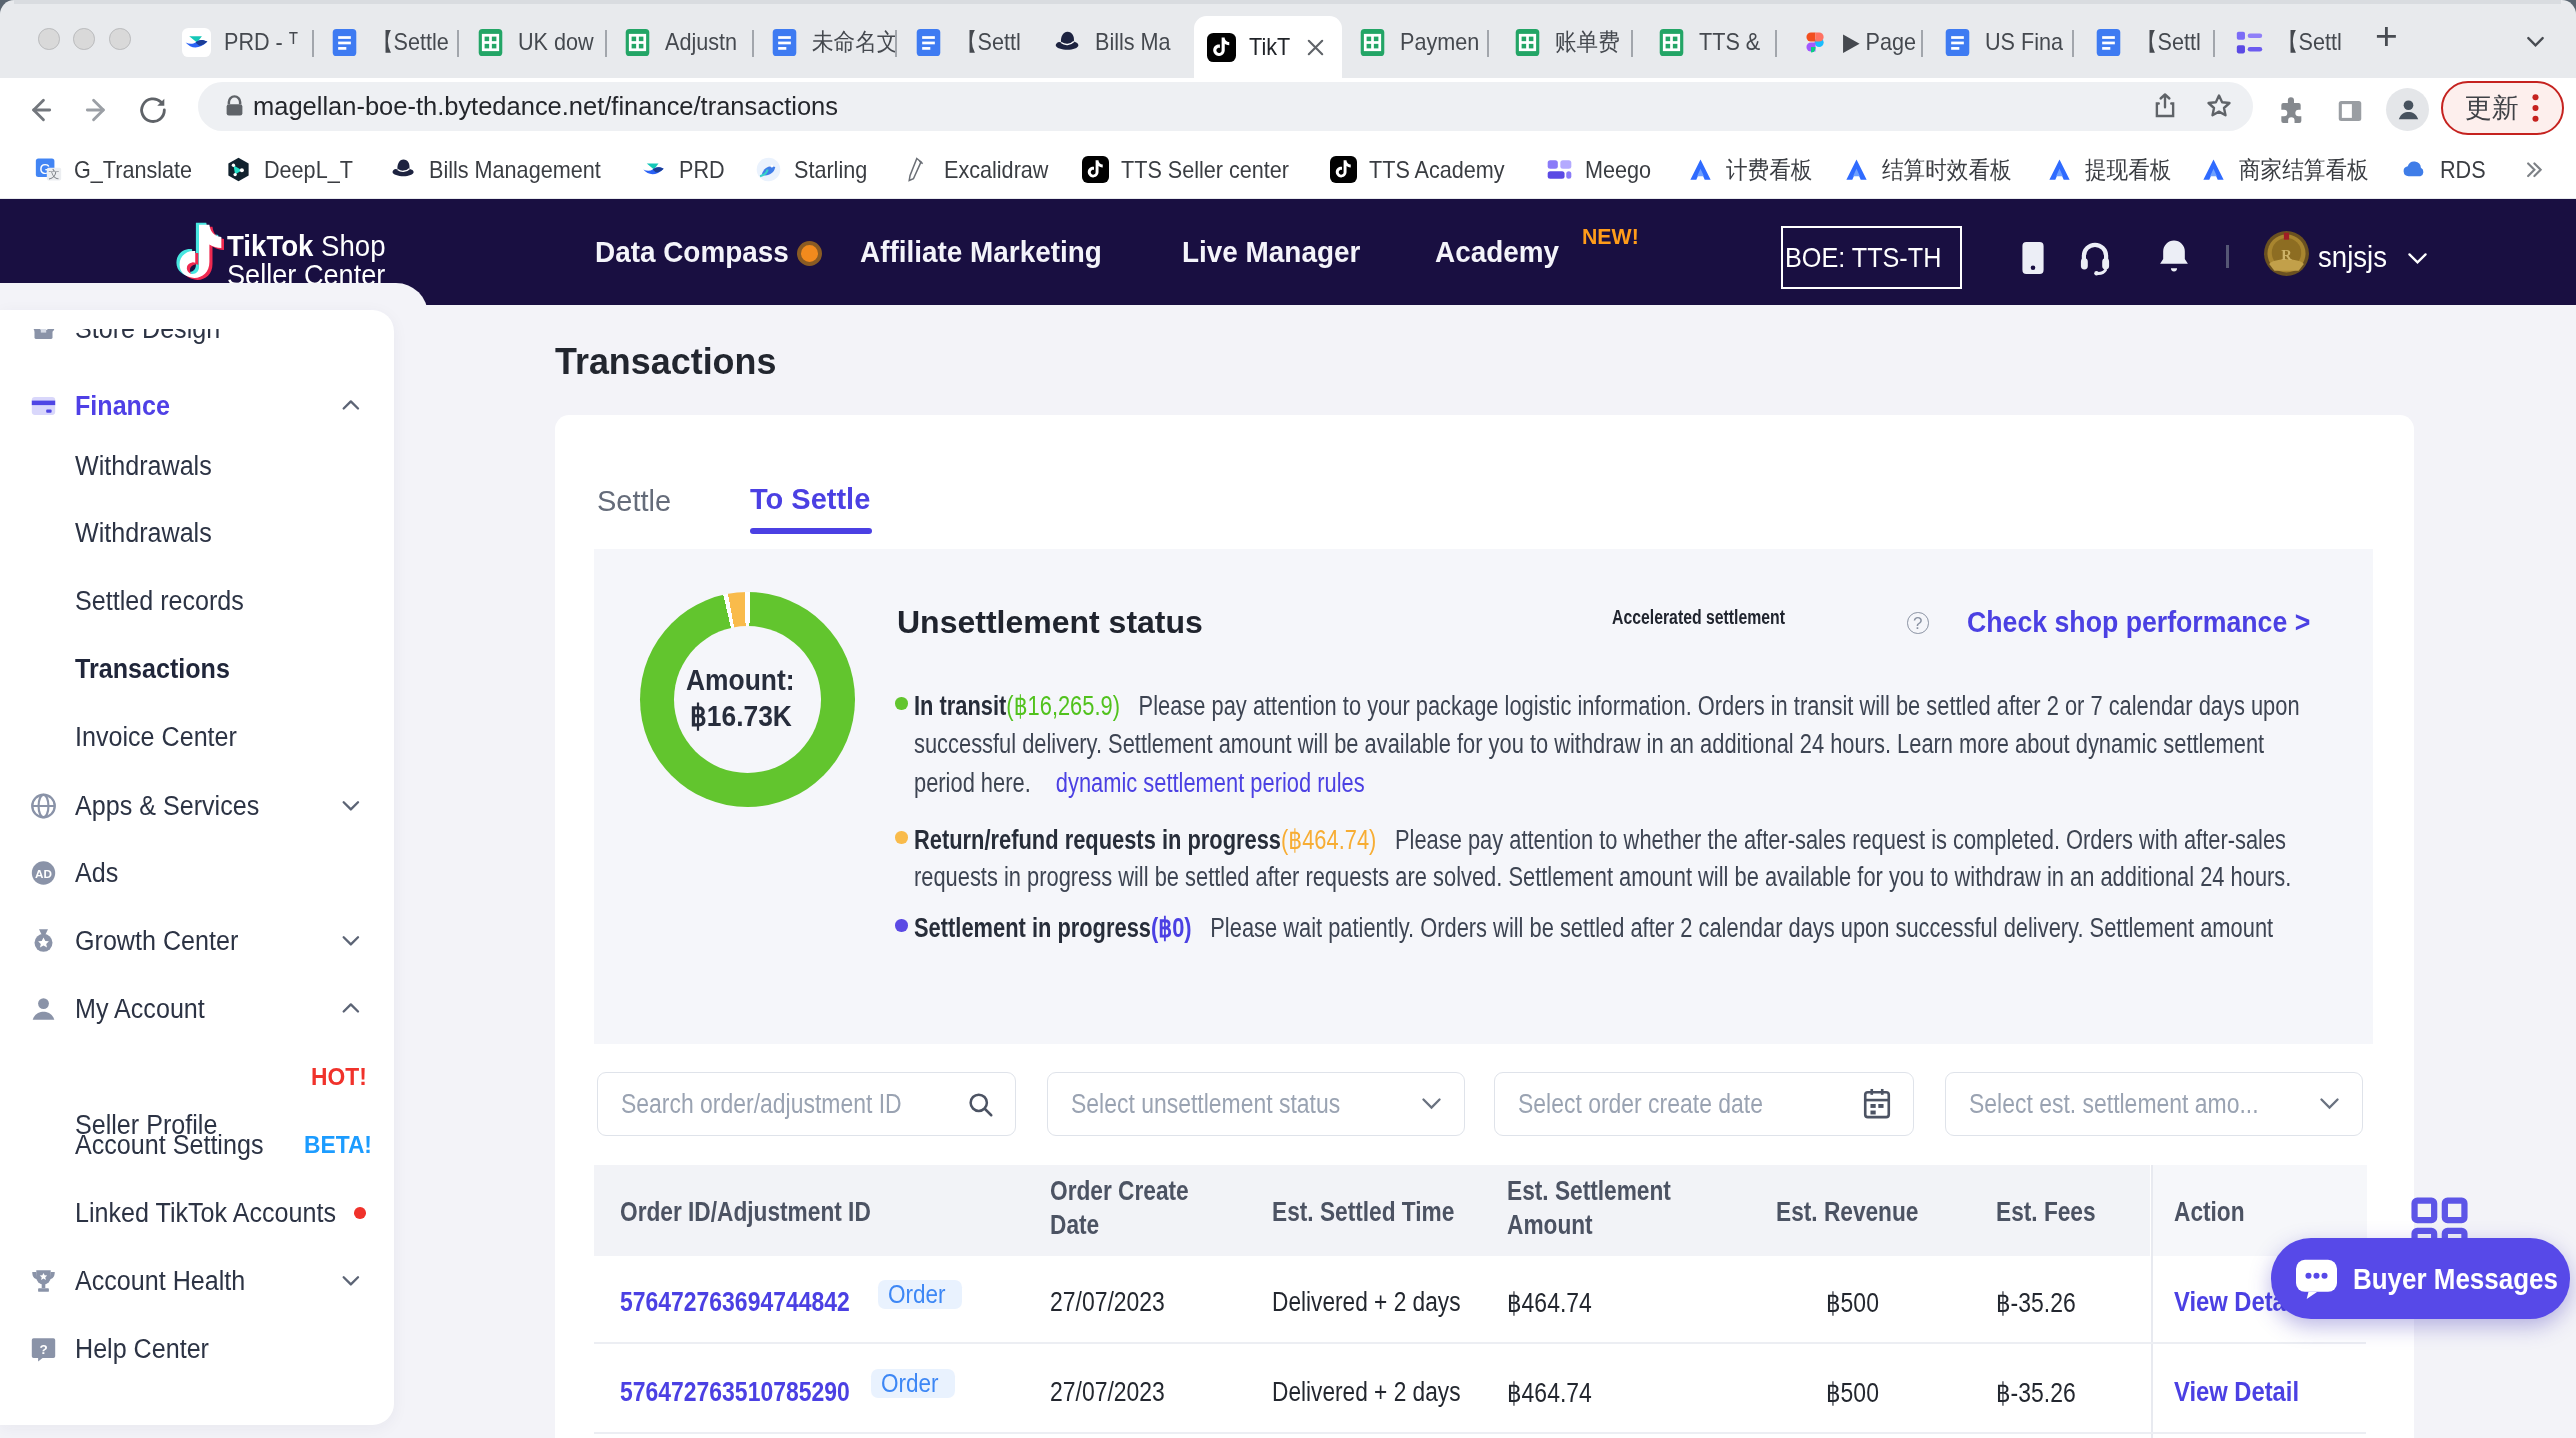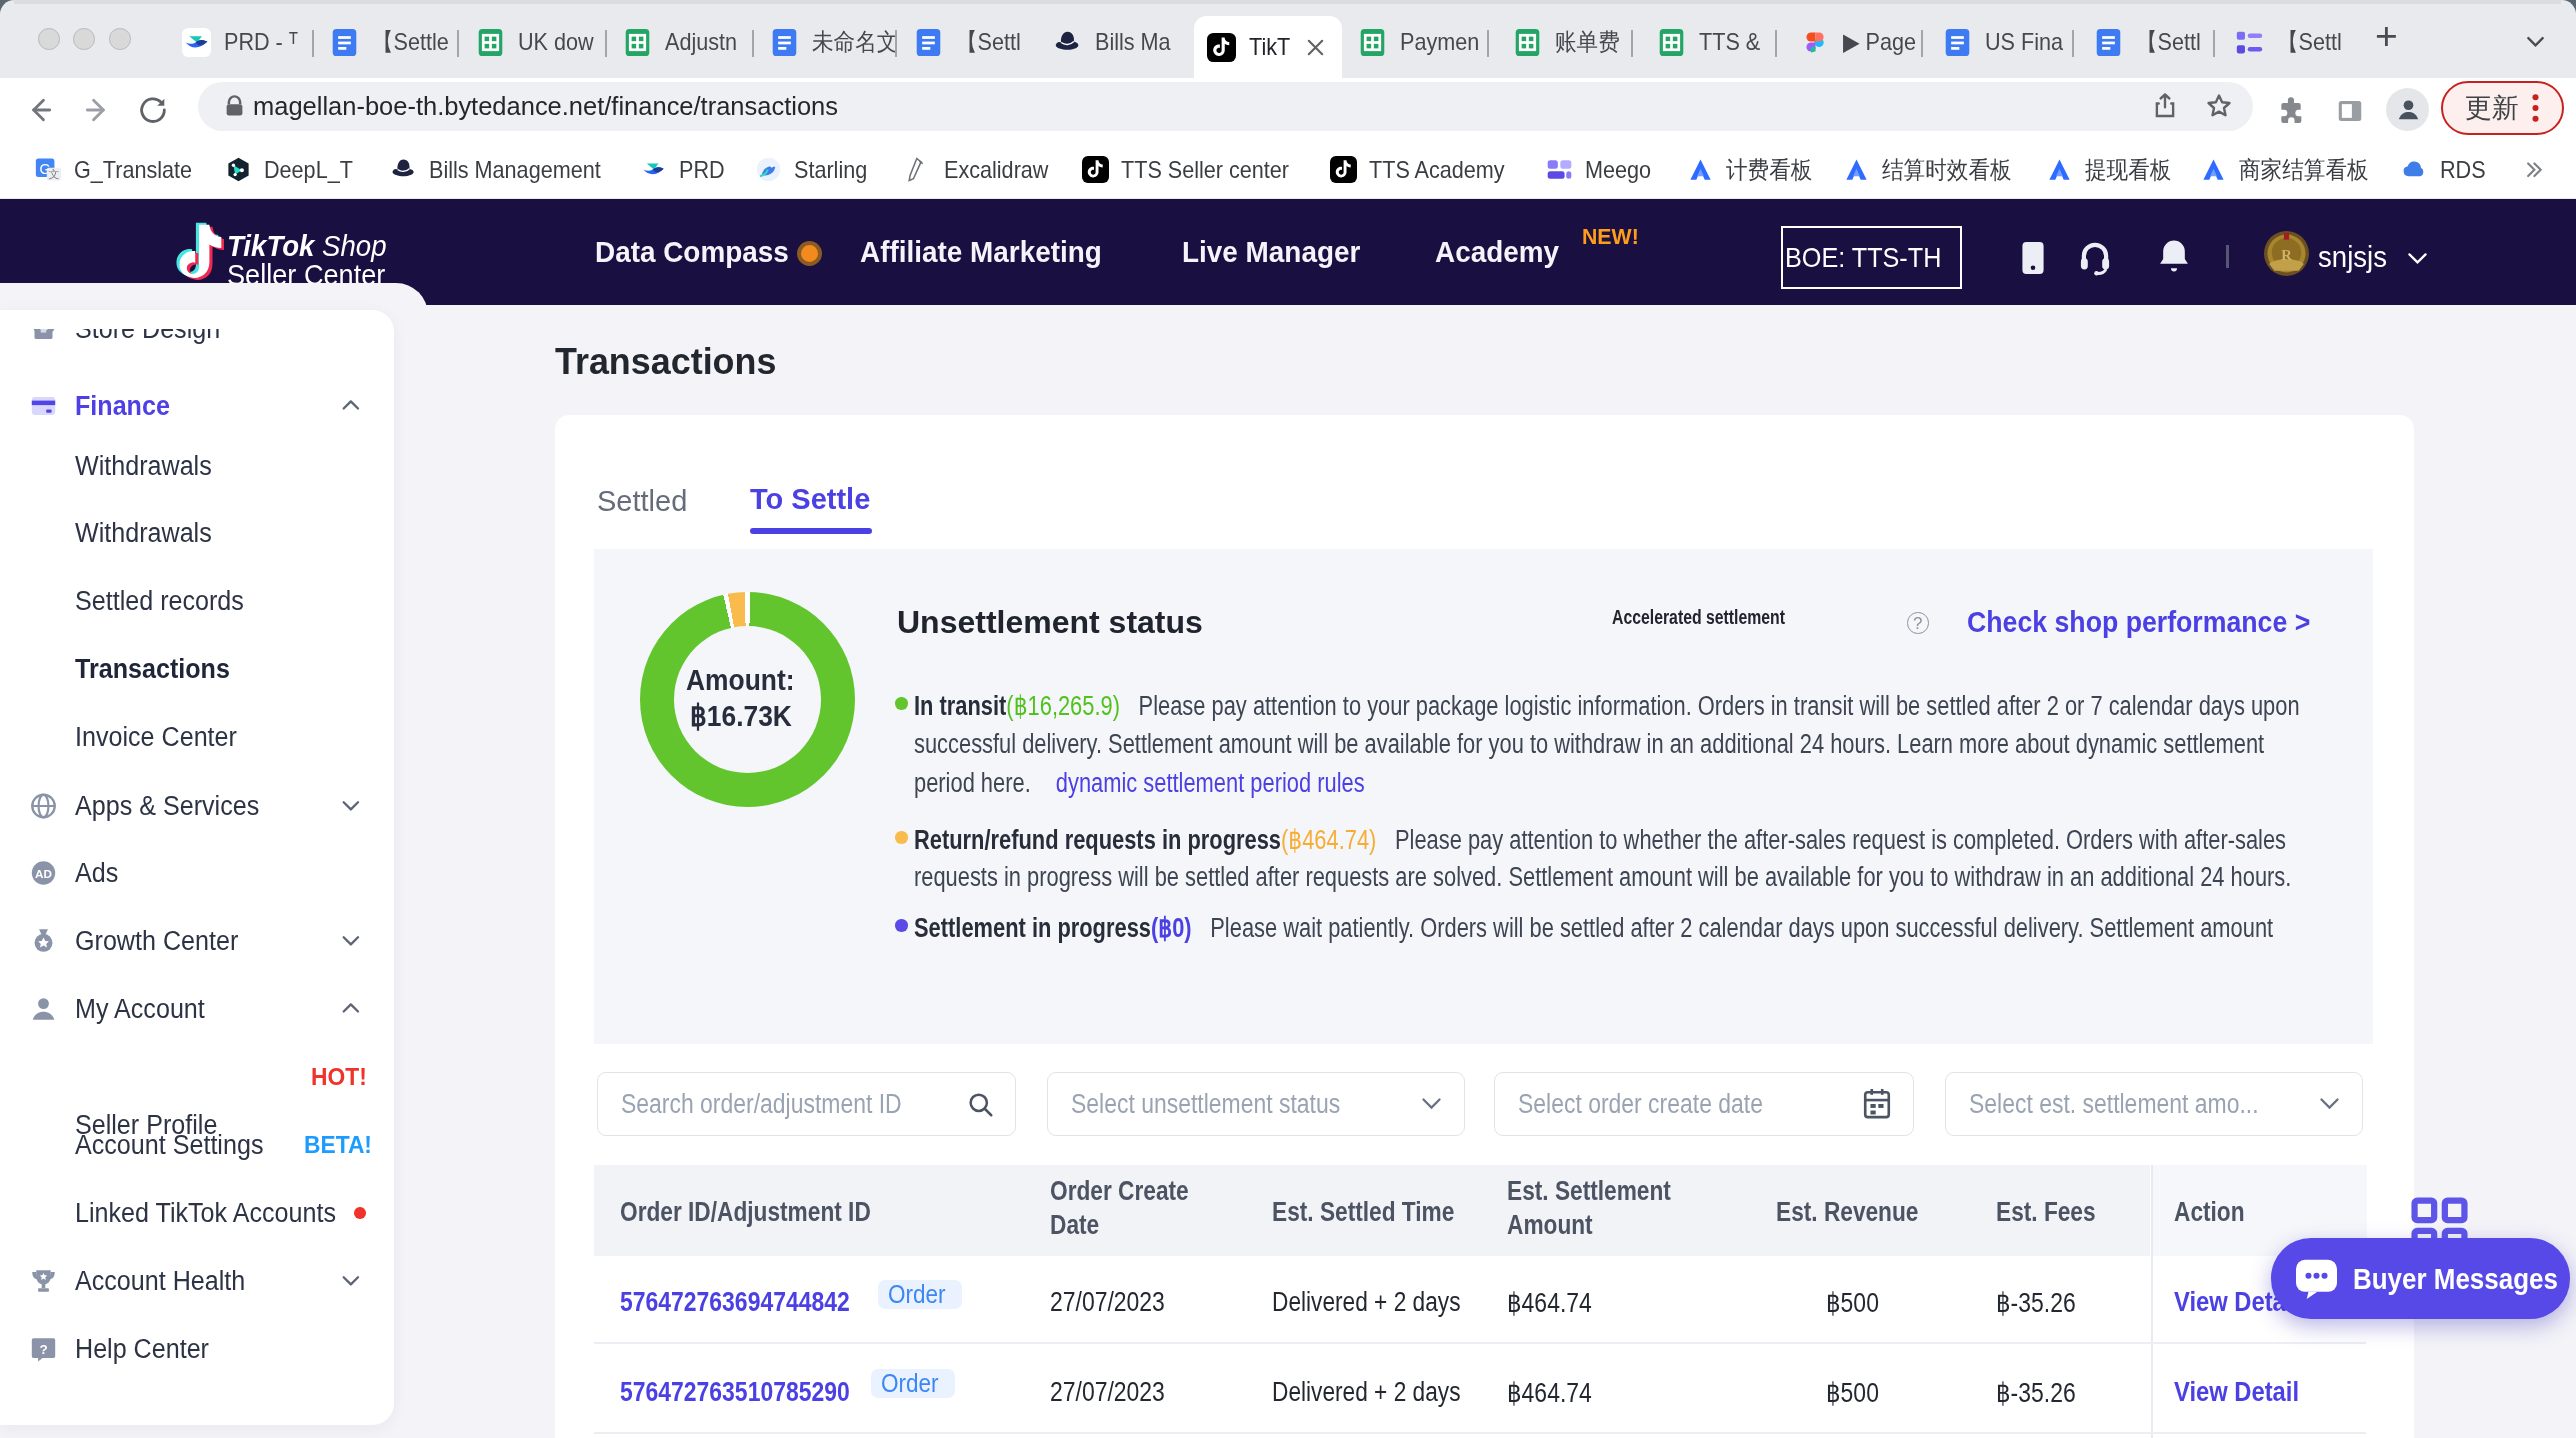--- a/index.html
+++ b/index.html
@@ -385,21 +385,21 @@
 <div class="ab" id="navhdr">
 <svg class="ab" style="left:172px;top:22.4px;" width="52" height="64" viewBox="3.6 0 23.5 27.5">
 <g transform="translate(-1.4,-0.9)">
           <path d="M15.5 1h5c.3 2.9 2 5.3 5.4 5.5v5c-2.1-.1-3.8-.6-5.4-1.6v7.9c0 4.5-3.1 7.2-6.8 7.2-3.7 0-6.7-2.4-6.7-6 0-4.1 3.5-6.6 7.1-6.1v5.3c-.4-.2-.9-.3-1.4-.2-1.5.2-2.4 1.2-2.4 2.6.1 1.5 1.2 2.6 2.6 2.6 1.7 0 2.9-1.2 2.9-3.1V1z" fill="#47e6e0"></path>
         </g>
 <g transform="translate(1.4,0.9)">
           <path d="M15.5 1h5c.3 2.9 2 5.3 5.4 5.5v5c-2.1-.1-3.8-.6-5.4-1.6v7.9c0 4.5-3.1 7.2-6.8 7.2-3.7 0-6.7-2.4-6.7-6 0-4.1 3.5-6.6 7.1-6.1v5.3c-.4-.2-.9-.3-1.4-.2-1.5.2-2.4 1.2-2.4 2.6.1 1.5 1.2 2.6 2.6 2.6 1.7 0 2.9-1.2 2.9-3.1V1z" fill="#ef2950"></path>
         </g>
 <path d="M15.5 1h5c.3 2.9 2 5.3 5.4 5.5v5c-2.1-.1-3.8-.6-5.4-1.6v7.9c0 4.5-3.1 7.2-6.8 7.2-3.7 0-6.7-2.4-6.7-6 0-4.1 3.5-6.6 7.1-6.1v5.3c-.4-.2-.9-.3-1.4-.2-1.5.2-2.4 1.2-2.4 2.6.1 1.5 1.2 2.6 2.6 2.6 1.7 0 2.9-1.2 2.9-3.1V1z" fill="#fff"></path>
       </svg>
-<div class="ab" style="left:227px;top:30px;color:#fff;font-size:30px;font-weight:bold;font-style:italic;"><span class="sx" style="transform:scaleX(0.92);">TikTok <span style="font-weight:normal;">Shop</span></span></div>
+<div class="ab" style="left:227px;top:30px;color:#fff;font-size:30px;font-weight:bold;"><span class="sx" style="transform:scaleX(0.92);">TikTok <span style="font-weight:normal;">Shop</span></span></div>
 <div class="ab" style="left:227px;top:59px;color:#fff;font-size:29.5px;"><span class="sx" style="transform:scaleX(0.92);">Seller Center</span></div>
 <div class="ab navlink" style="left:595px;">
         <span class="sx" style="transform:scaleX(0.93);">Data Compass</span>
       </div>
 <div class="ab navlink" style="left:860px;">
         <span class="sx" style="transform:scaleX(0.93);">Affiliate Marketing</span>
       </div>
 <div class="ab navlink" style="left:1182px;">
         <span class="sx" style="transform:scaleX(0.93);">Live Manager</span>
       </div>
@@ -546,21 +546,21 @@
           </svg>
           <span class="mtext" style="color:#2c3344;font-weight:normal;"><span class="sx" style="transform:scaleX(0.93);">Help Center</span></span>
         </div>
 </div>
 <div class="ab" style="left:311px;top:753px;color:#f0322b;font-size:24px;font-weight:bold;"><span class="sx" style="transform:scaleX(0.95);">HOT!</span></div>
 <div class="ab" style="left:304px;top:821px;color:#1c9cff;font-size:24px;font-weight:bold;"><span class="sx" style="transform:scaleX(0.95);">BETA!</span></div>
 <div class="ab" style="left:354px;top:897px;width:11.6px;height:11.6px;border-radius:50%;background:#f0322b;"></div>
 </div>
 <div class="ab" id="h1"><span class="sx" style="transform:scaleX(0.97);">Transactions</span></div>
 <div class="ab" id="card">
-<div class="ab" id="tabSettled"><span class="sx" style="transform:scaleX(1.0);">Settled</span></div>
+<div class="ab" id="tabSettled"><span class="sx" style="transform:scaleX(1.0);">Settle</span></div>
 <div class="ab" id="tabTo"><span class="sx" style="transform:scaleX(1.0);">To Settle</span></div>
 <div class="ab" id="tabline"></div>
 <div class="ab" id="spanel">
 <div class="ab" id="donut">
           <div class="hole"></div>
         </div>
 <div class="ab amtxt" style="left:46px;top:114px;font-size:30px;"><span class="sx" style="transform:scaleX(0.88);">Amount:</span></div>
 <div class="ab amtxt" style="left:46px;top:149px;font-size:30px;"><span class="sx" style="transform:scaleX(0.88);">฿16.73K</span></div>
 <div class="ab" style="left:303px;top:55px;font-size:32px;font-weight:bold;color:#20242e;"><span class="sx" style="transform:scaleX(1.0);">Unsettlement status</span></div>
 <div class="ab" style="left:1018px;top:57px;font-size:20px;font-weight:bold;color:#20242e;"><span class="sx" style="transform:scaleX(0.79);">Accelerated settlement</span></div>

